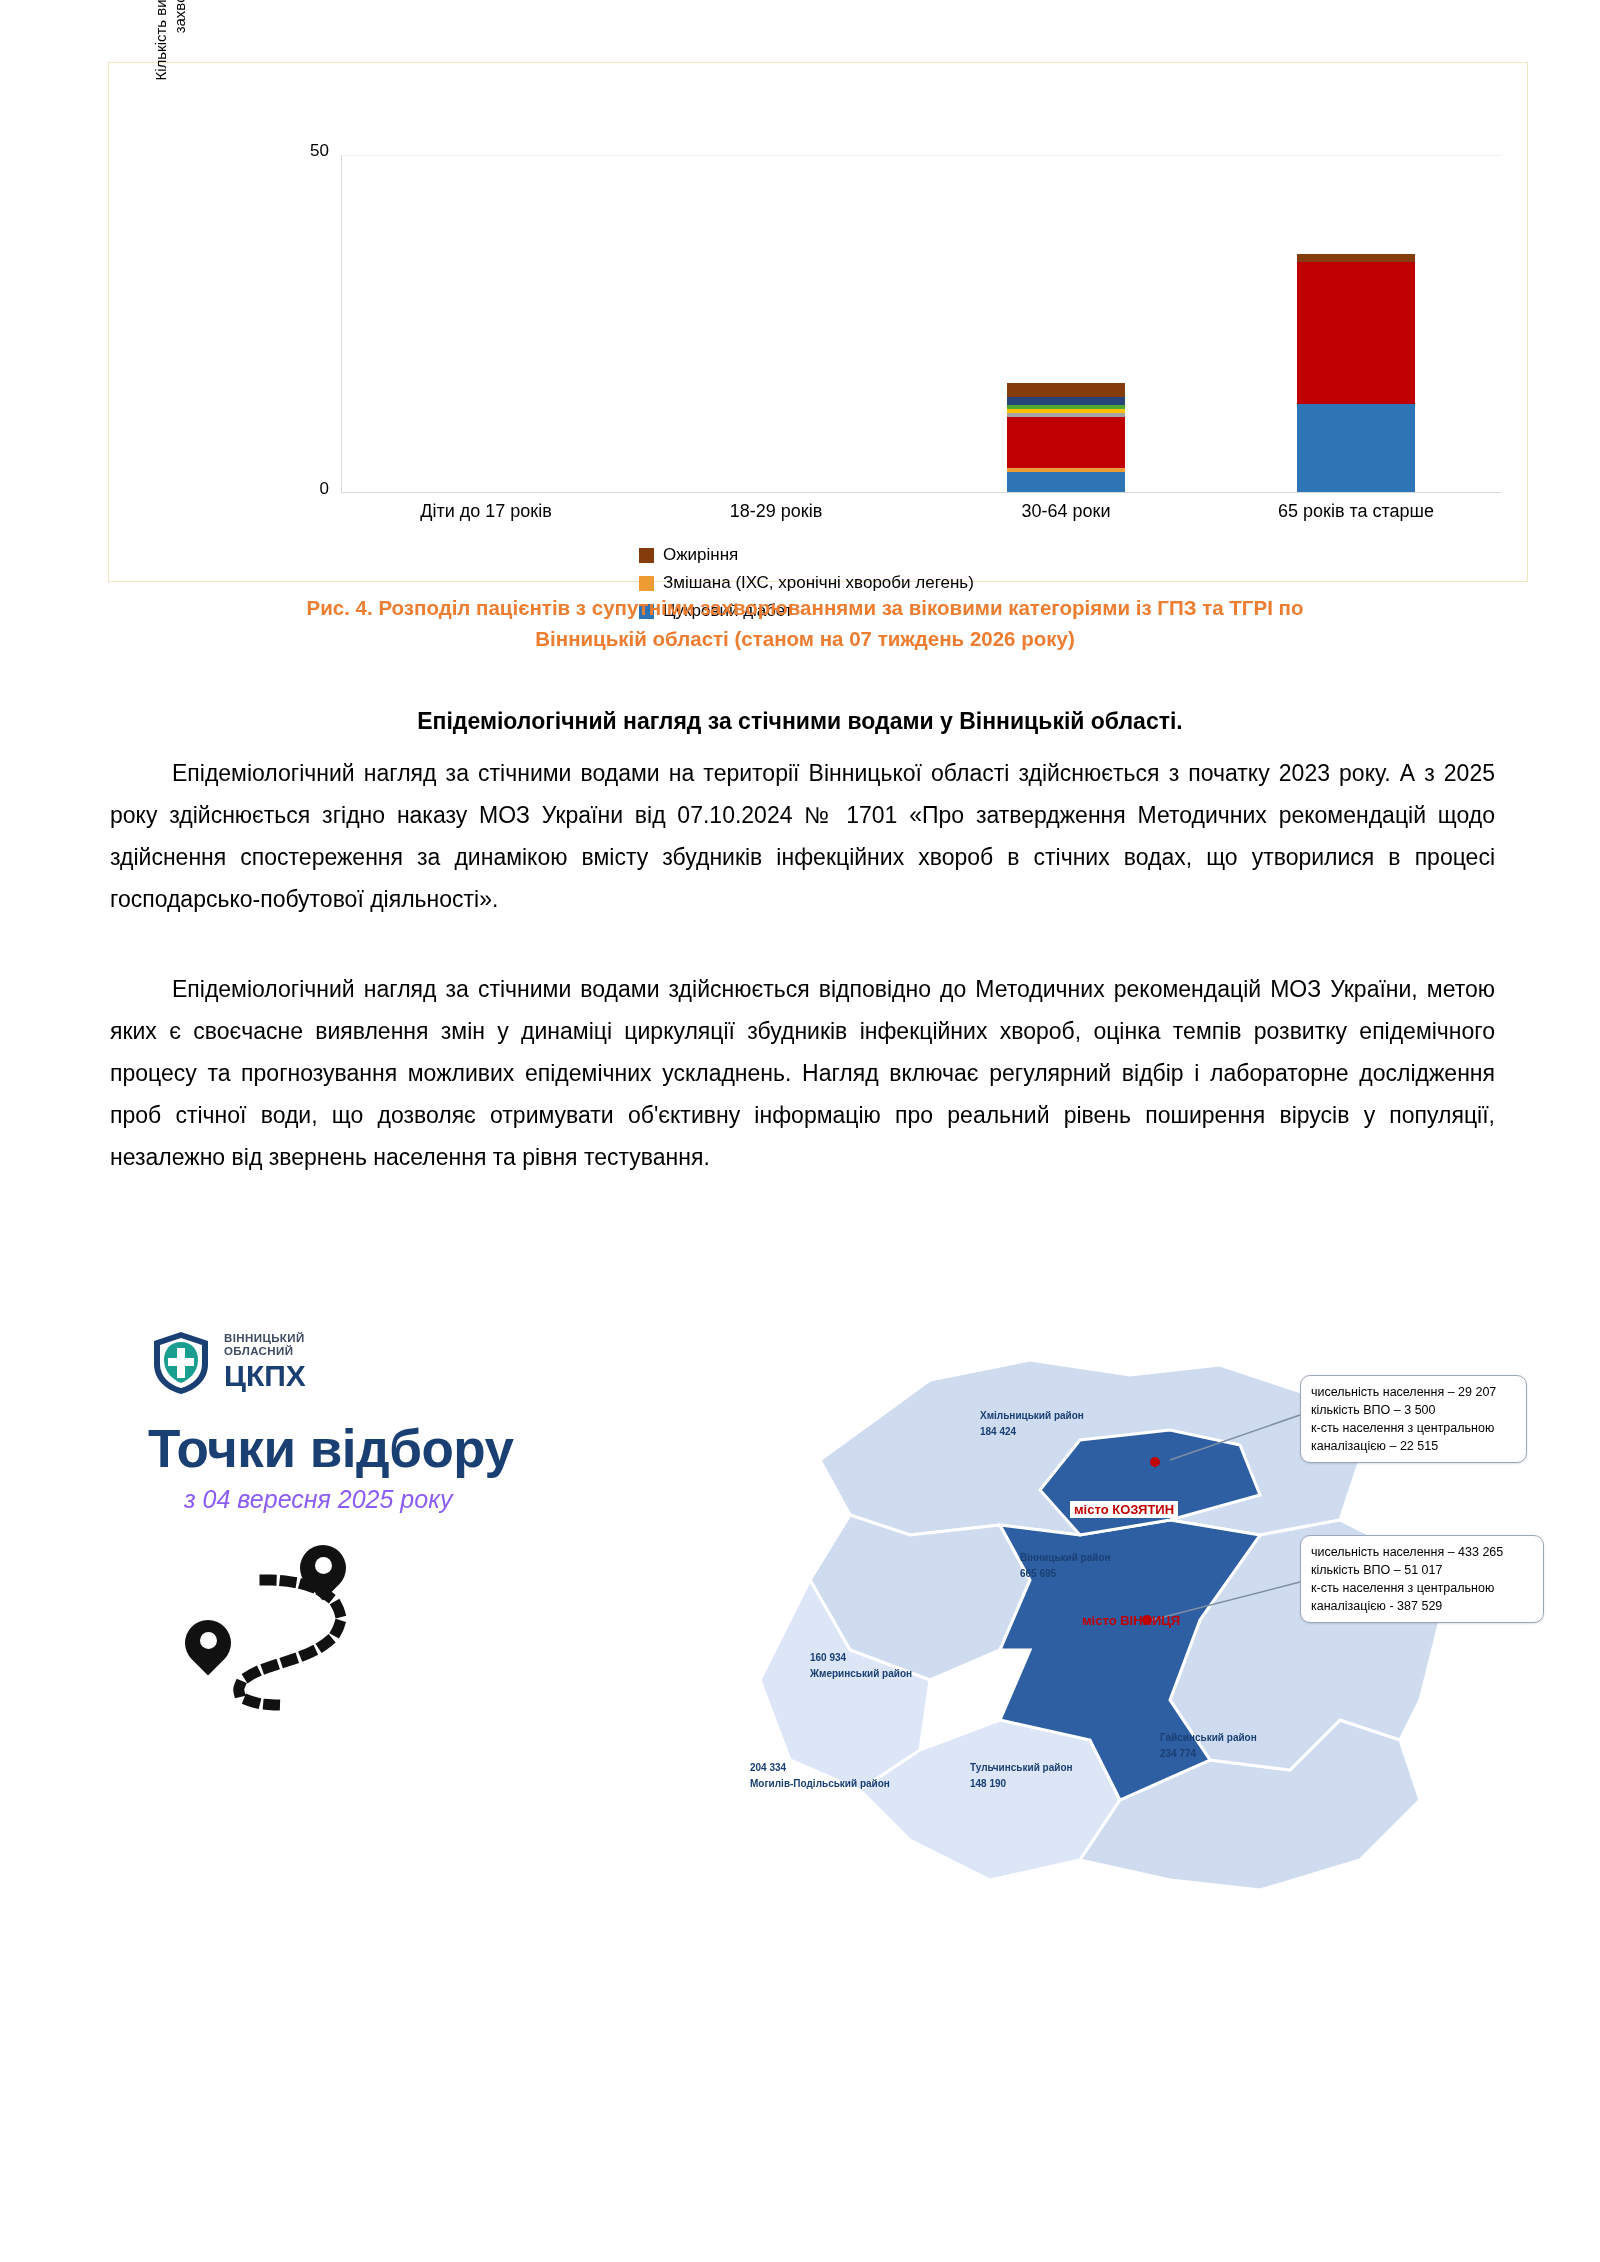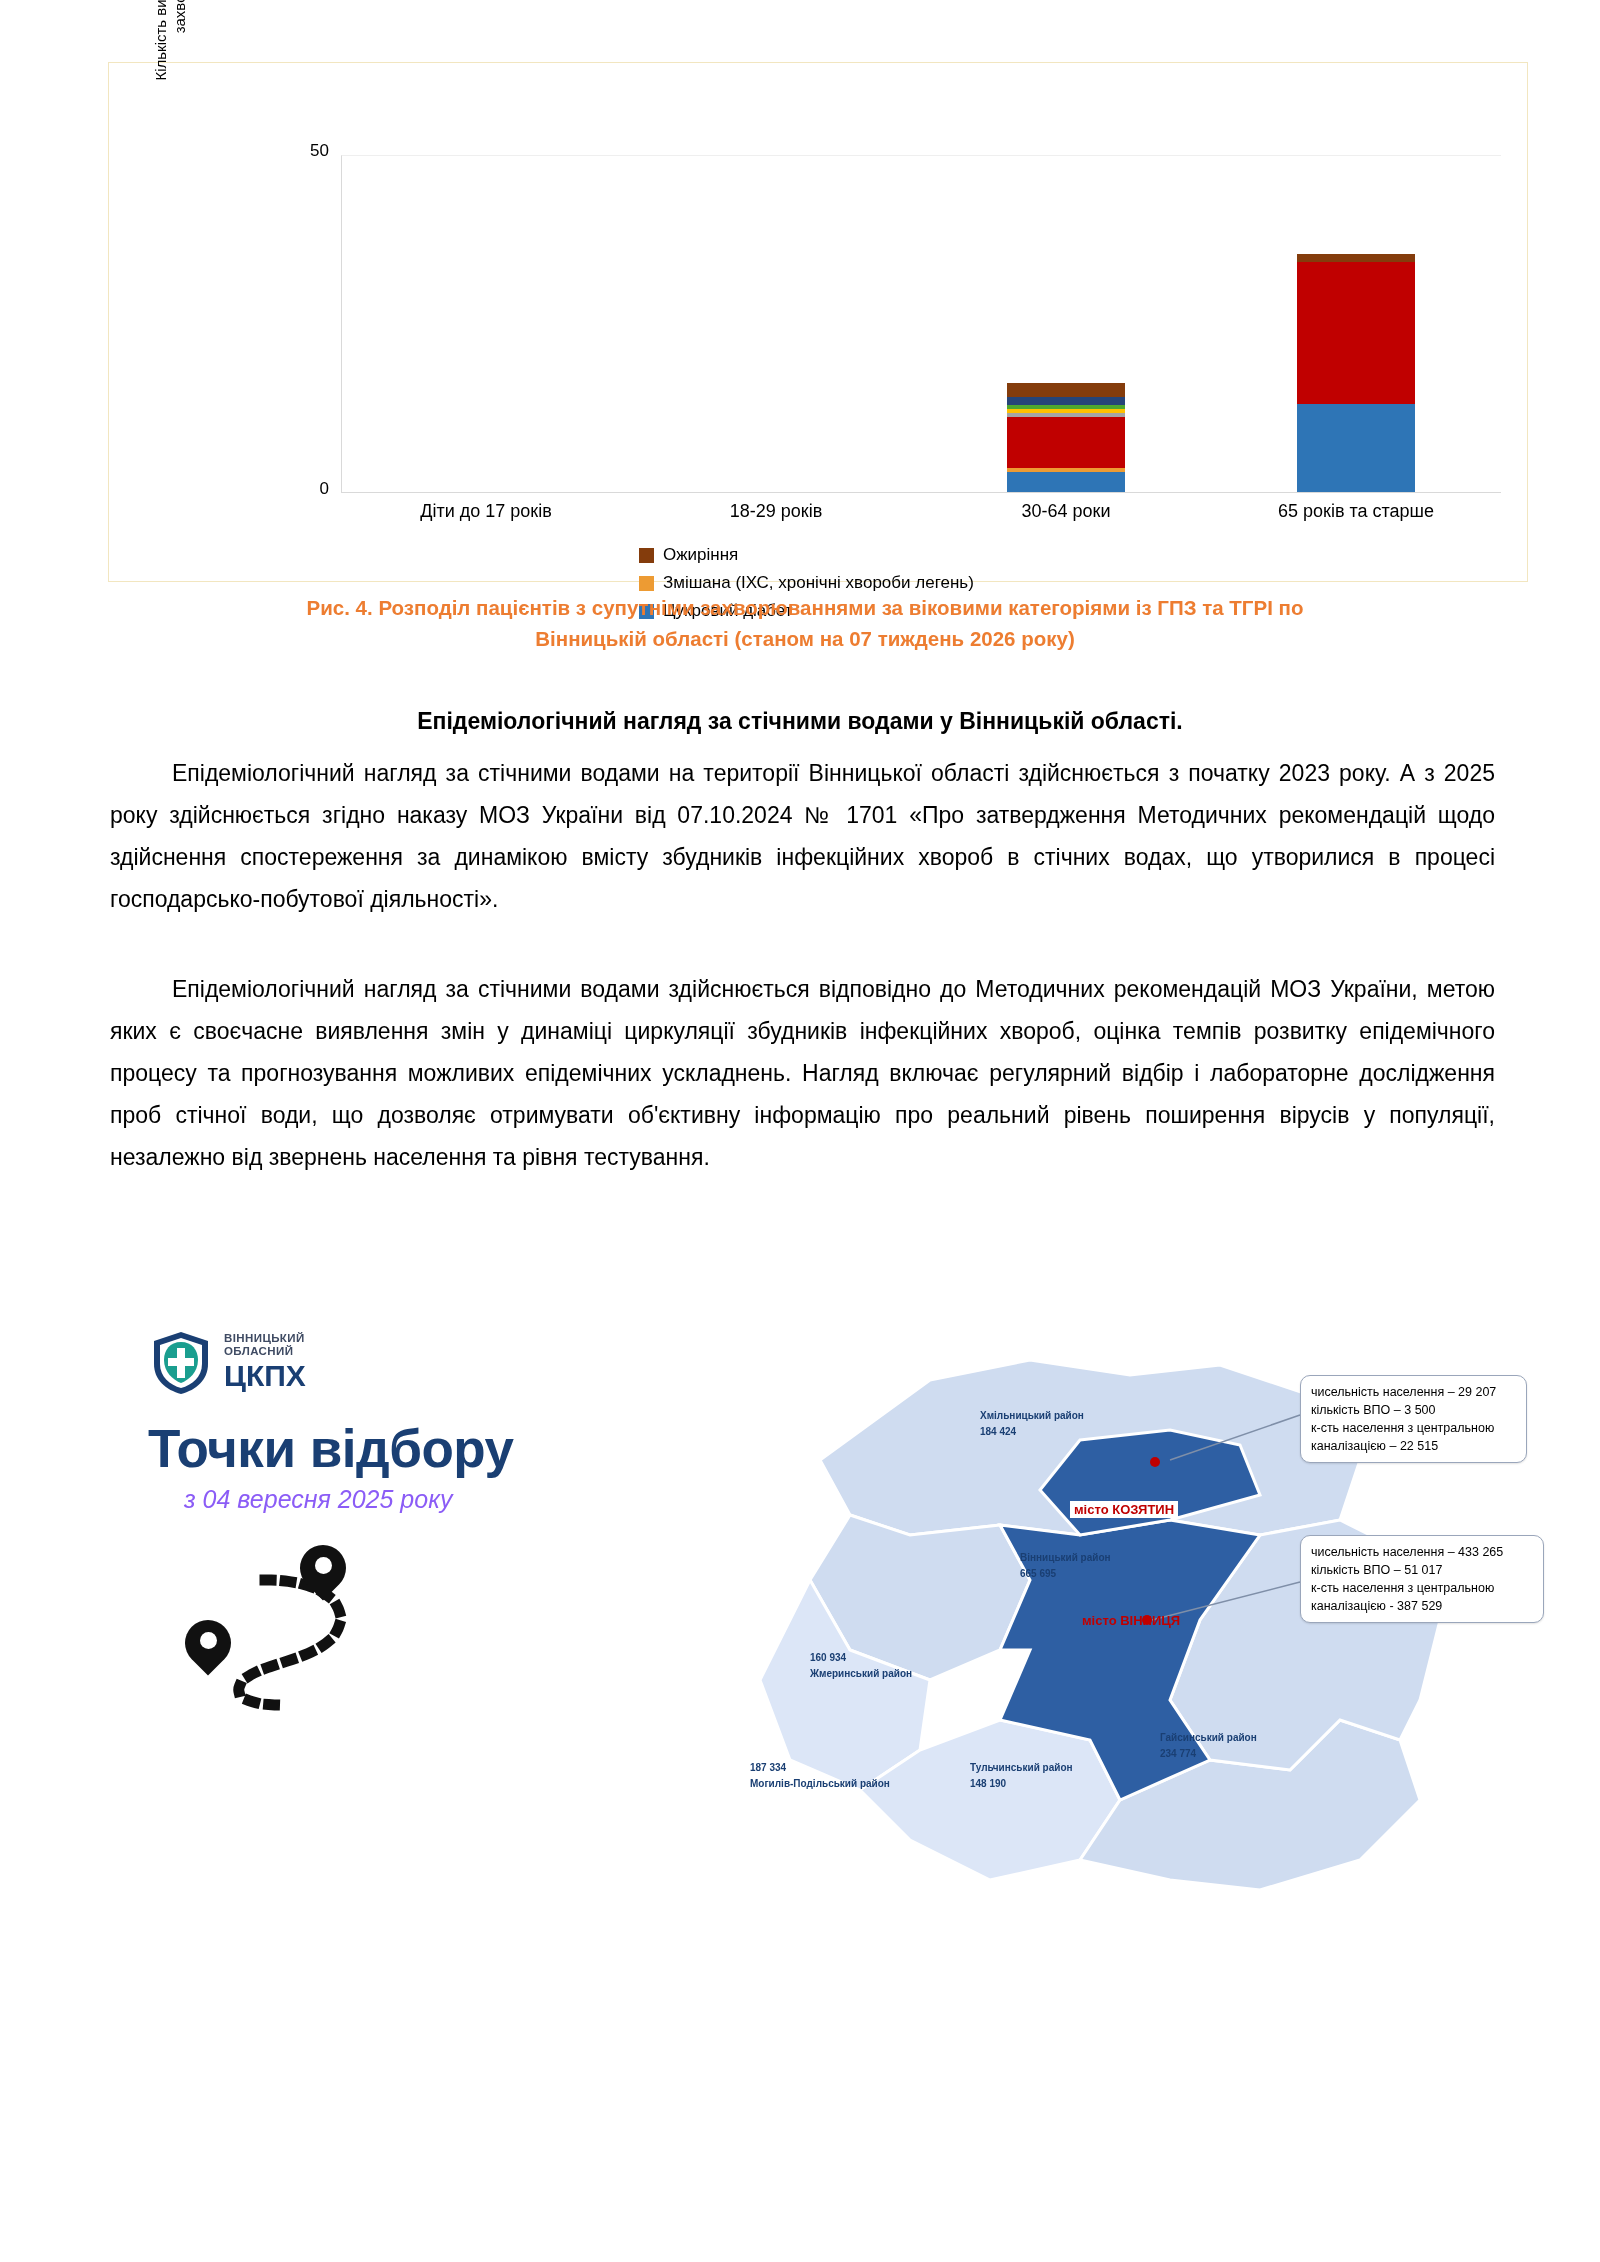--- a/index.html
+++ b/index.html
@@ -433,21 +433,21 @@
         <line x1="470" y1="140" x2="600" y2="95" stroke="#7f8fa8" stroke-width="1.5"></line>
         <line x1="452" y1="300" x2="600" y2="262" stroke="#7f8fa8" stroke-width="1.5"></line>
 
         <circle cx="455" cy="142" r="5" fill="#c00000"></circle>
         <circle cx="447" cy="300" r="5" fill="#c00000"></circle>
       </svg>
 
       <div class="map-label" style="left:280px; top:88px; width:200px;"><span>Хмільницький район</span><br><span>184 424</span></div>
       <div class="map-label" style="left:320px; top:230px; width:200px;"><span>Вінницький район</span><br><span>665 695</span></div>
       <div class="map-label" style="left:110px; top:330px; width:200px;"><span>160 934</span><br><span>Жмеринський район</span></div>
-      <div class="map-label" style="left:50px; top:440px; width:280px;"><span>187 334</span><br><span>Могилів-Подільський район</span></div>
+      <div class="map-label" style="left:50px; top:440px; width:280px;"><span>204 334</span><br><span>Могилів-Подільський район</span></div>
       <div class="map-label" style="left:270px; top:440px; width:200px;"><span>Тульчинський район</span><br><span>148 190</span></div>
       <div class="map-label" style="left:460px; top:410px; width:200px;"><span>Гайсинський район</span><br><span>234 774</span></div>
 
       <div class="city-label" style="left:370px; top:133px;margin-top:48px;">місто КОЗЯТИН</div>
       <div class="city-label vin" style="left:378px; top:292px;">місто ВІННИЦЯ</div>
 
       <div class="callout" style="left:600px; top:55px; width:205px;">чисельність населення – 29 207
 кількість ВПО – 3 500
 к-сть населення з центральною
 каналізацією – 22 515</div>

